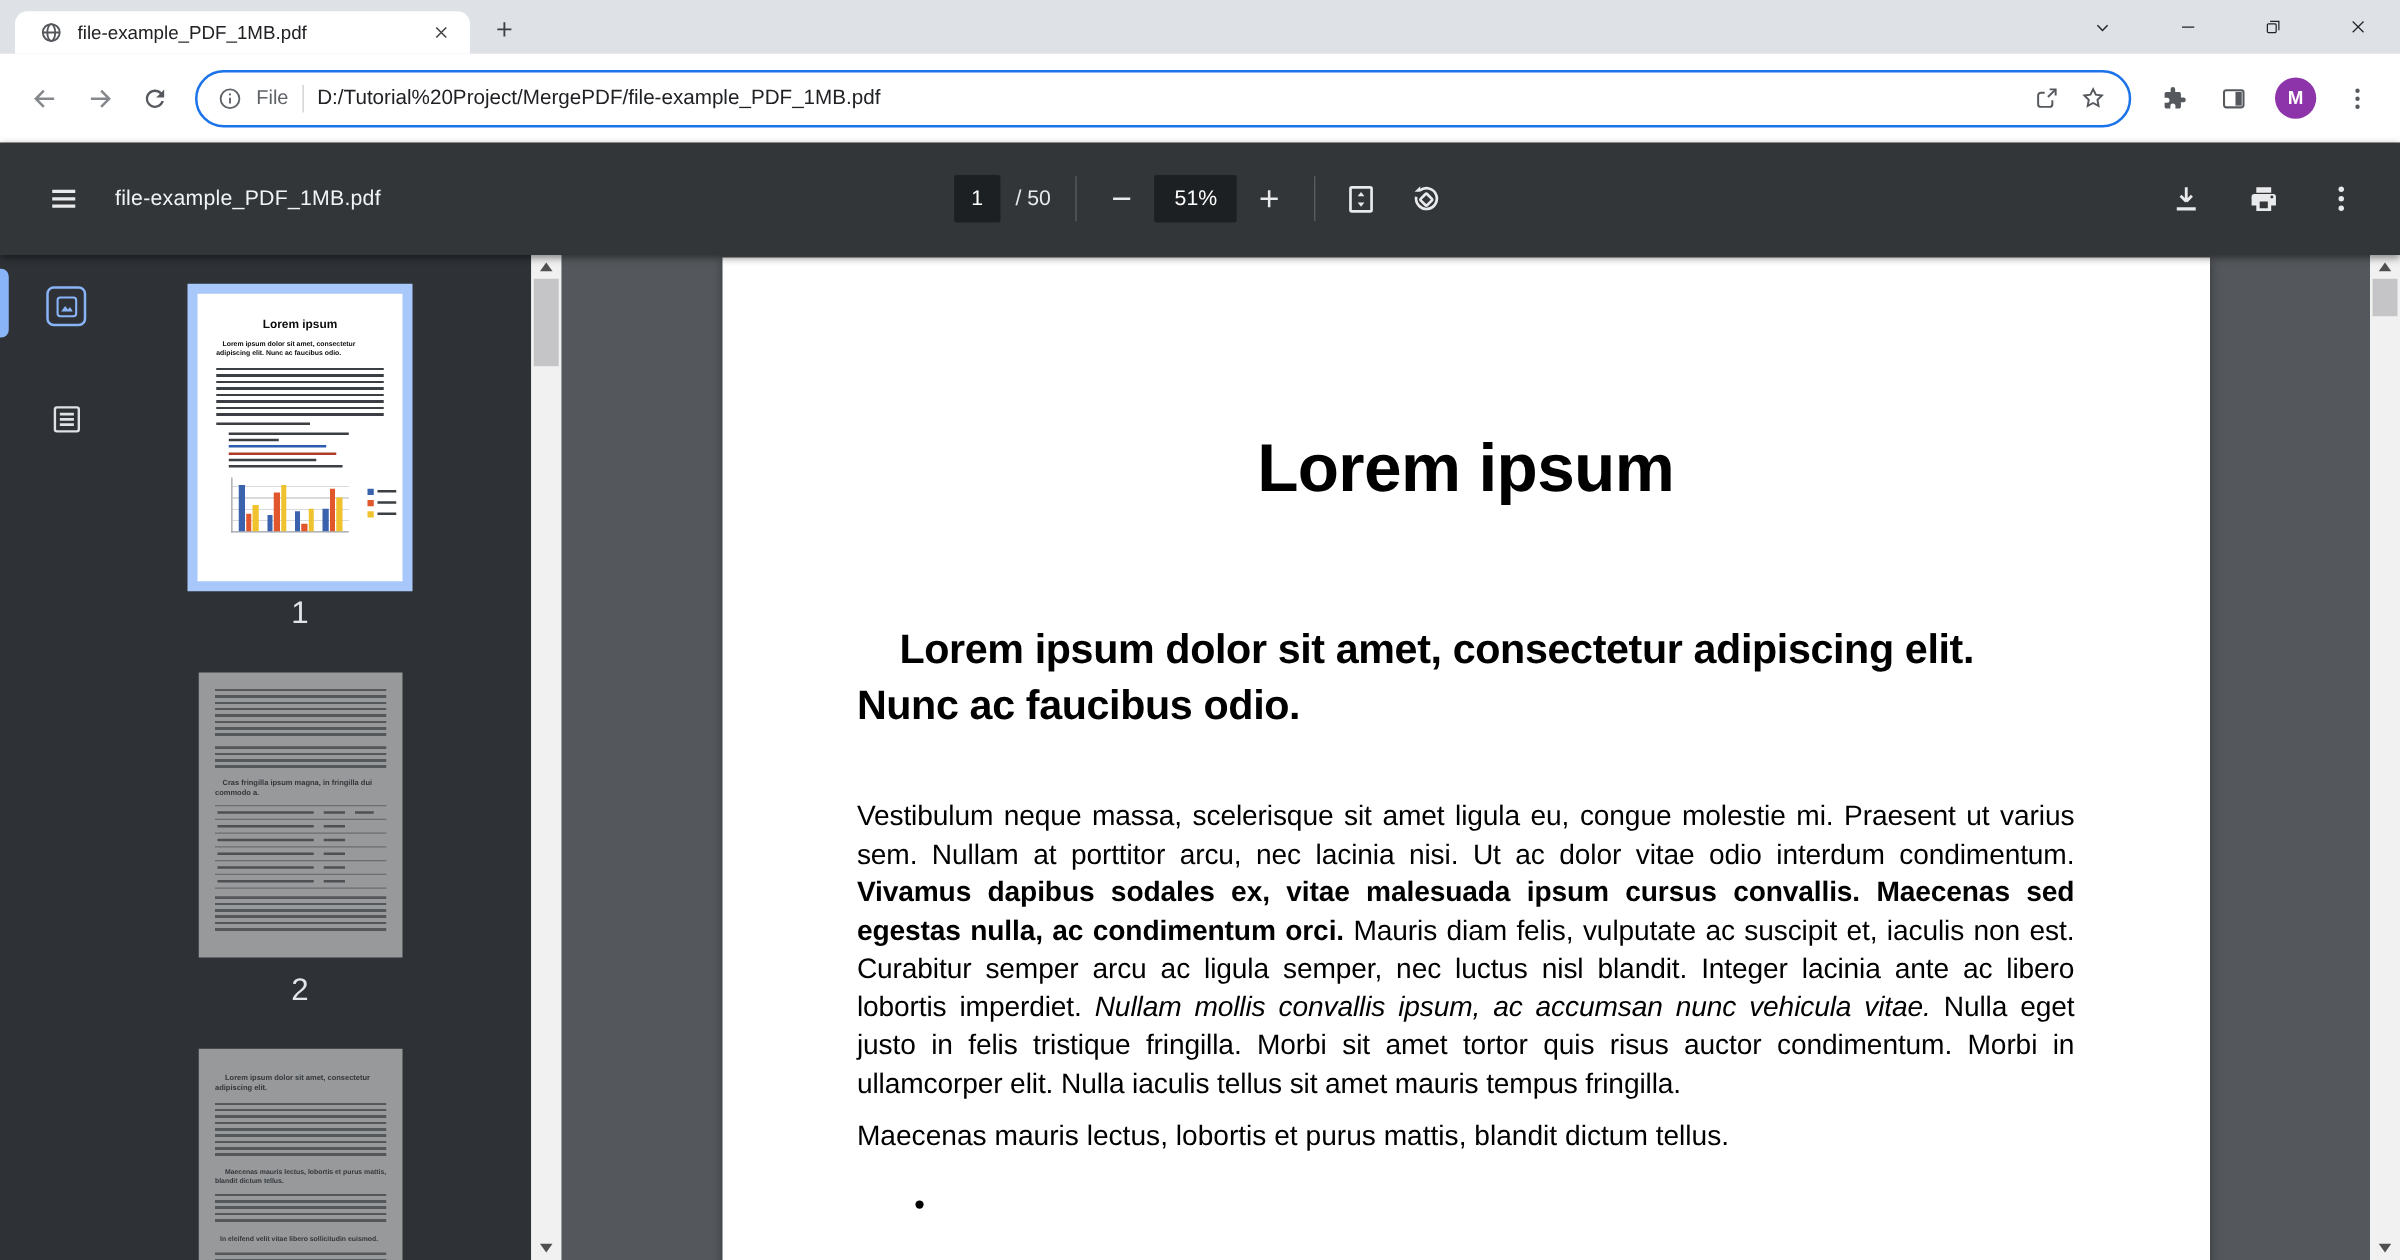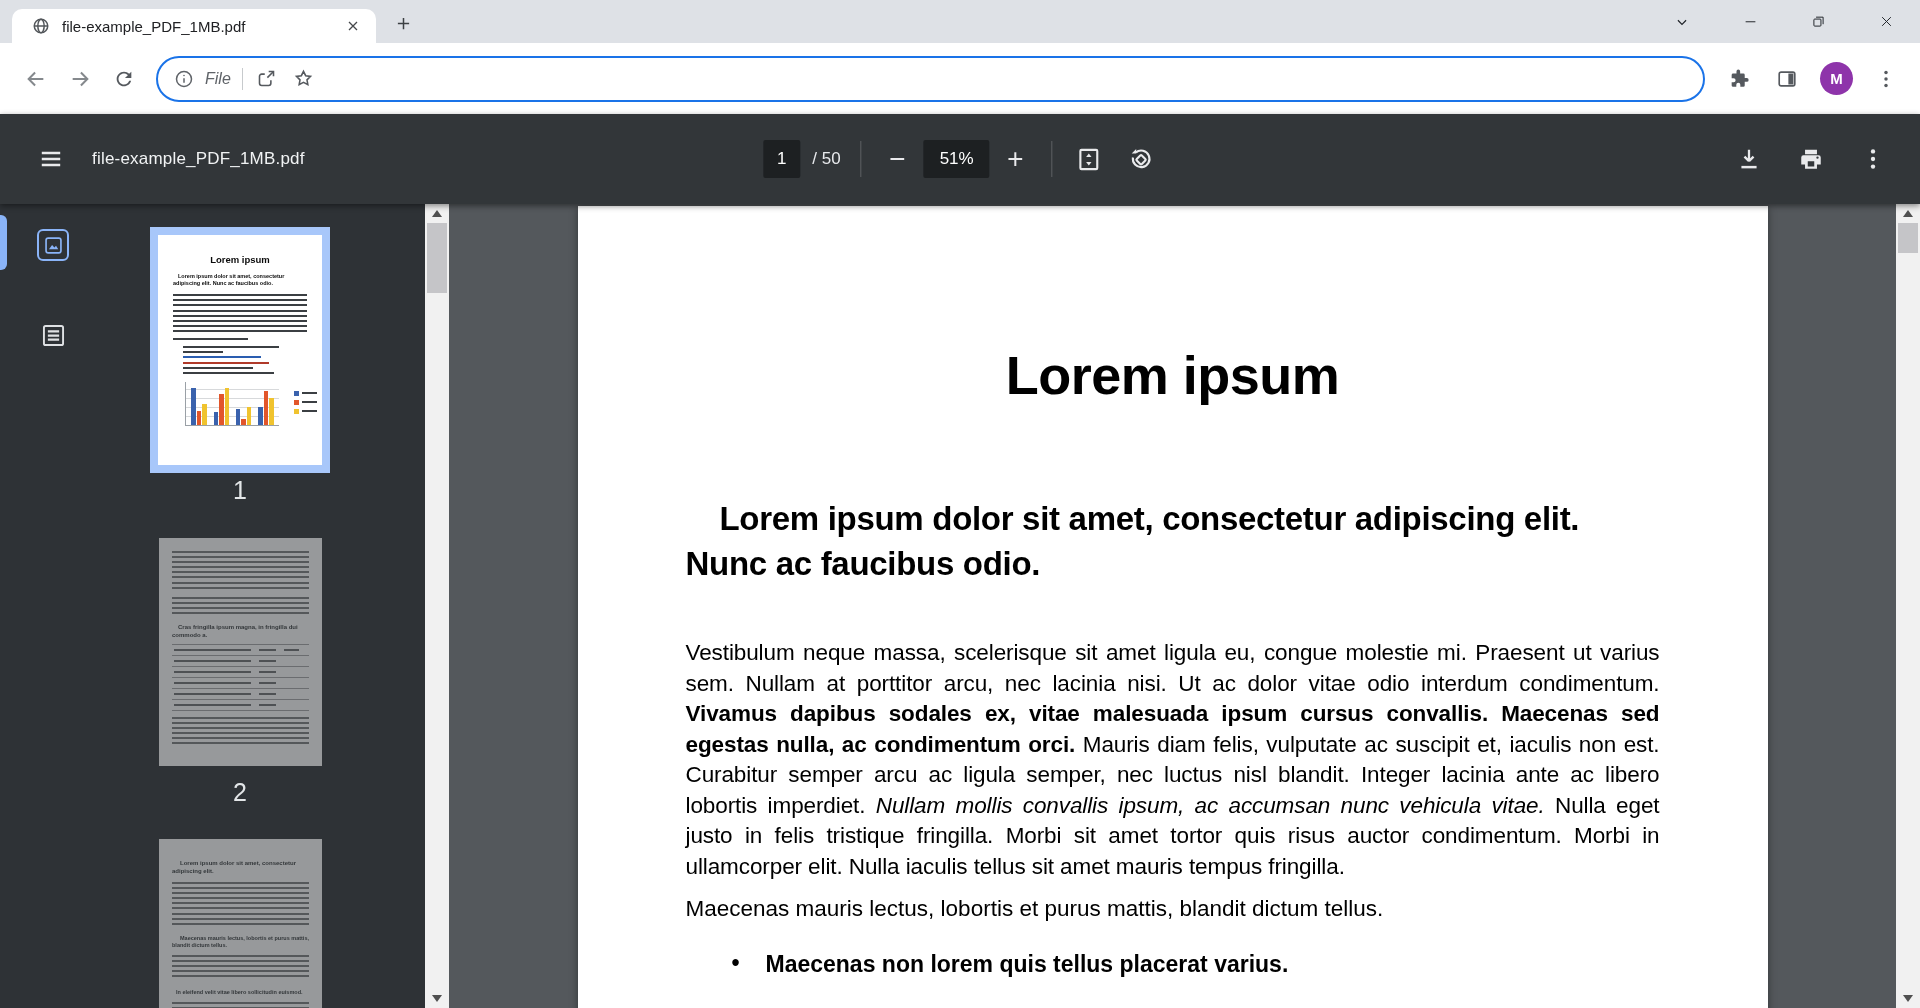--- a/index.html
+++ b/index.html
@@ -25,21 +25,21 @@
 
   
   .browser-toolbar { height:71px; background:#fff; display:flex; align-items:center; padding:0 14px; }
   .nav-btn { width:44px; height:44px; border-radius:50%; display:flex; align-items:center; justify-content:center; flex:none; }
   .nav-btn svg { width:22px; height:22px; }
   .nav-back, .nav-forward { color:#85898d; }
   .nav-reload { color:#55595e; }
   .omnibox { flex:1; height:46px; margin:0 14px 0 10px; border:2.5px solid #1a73e8; border-radius:24px;
              display:flex; align-items:center; padding:0 16px; gap:11px; background:#fff; min-width:0; }
   .omni-info { width:20px; height:20px; color:#5f6368; flex:none; }
-  .omni-scheme { font-size:16px; color:#5f6368; flex:none;font-style:italic; }
+  .omni-scheme { font-size:16px; color:#5f6368; flex:none; }
   .omni-sep { width:1px; height:22px; background:#c7cacd; flex:none; }
   .omni-url { font-size:16.5px; color:#202124; flex:1; white-space:nowrap; overflow:hidden; }
   .omni-action { width:26px; height:26px; color:#55595e; flex:none; display:flex; align-items:center; justify-content:center; }
   .omni-action svg { width:21px; height:21px; }
   .tb-right { display:flex; align-items:center; gap:8px; flex:none; }
   .tb-icon-btn { width:40px; height:40px; display:flex; align-items:center; justify-content:center; color:#55595e; }
   .tb-icon-btn svg { width:22px; height:22px; }
   .avatar { width:33px; height:33px; border-radius:50%; background:#8e34aa; color:#fff; font-size:15px; font-weight:bold;
             display:flex; align-items:center; justify-content:center; margin:0 5px; }
 
@@ -217,20 +217,21 @@
     </div>
 
     <div class="omnibox">
       <svg class="omni-info" viewBox="0 0 24 24" fill="none" stroke="currentColor" stroke-width="1.8">
         <circle cx="12" cy="12" r="9"></circle>
           <path d="M12 11v5.5"></path>
           <circle cx="12" cy="7.8" r="1" fill="currentColor" stroke="none"></circle>
       </svg>
       <span class="omni-scheme">File</span>
       <span class="omni-sep"></span>
+      <span class="omni-url">D:/Tutorial%20Project/MergePDF/file-example_PDF_1MB.pdf</span>
       <span class="omni-action">
         <svg viewBox="0 0 24 24" fill="none" stroke="currentColor" stroke-width="1.8">
           <path d="M10 7H6.5A2.5 2.5 0 0 0 4 9.5v8A2.5 2.5 0 0 0 6.5 20h8a2.5 2.5 0 0 0 2.5-2.5V14"></path>
           <path d="M13 11l7-7"></path>
             <path d="M14.5 4H20v5.5"></path>
         </svg>
       </span>
       <span class="omni-action">
         <svg viewBox="0 0 24 24" fill="none" stroke="currentColor" stroke-width="1.8">
           <path d="M12 3.8l2.47 5.02 5.54.8-4.01 3.91.95 5.52L12 16.45l-4.95 2.6.95-5.52-4.01-3.91 5.54-.8z"></path>
@@ -450,21 +451,20 @@
     </div>
 
     <div class="viewer">
       <div class="page">
         <div class="doc-title">Lorem ipsum</div>
         <div class="doc-heading">Lorem ipsum dolor sit amet, consectetur adipiscing elit. Nunc ac faucibus odio.</div>
         <p class="doc-p"><span>Vestibulum neque massa, scelerisque sit amet ligula eu, congue molestie mi. Praesent ut varius sem. Nullam at porttitor arcu, nec lacinia nisi. Ut ac dolor vitae odio interdum condimentum. </span><span class="b">Vivamus dapibus sodales ex, vitae malesuada ipsum cursus convallis. Maecenas sed egestas nulla, ac condimentum orci.</span><span> Mauris diam felis, vulputate ac suscipit et, iaculis non est. Curabitur semper arcu ac ligula semper, nec luctus nisl blandit. Integer lacinia ante ac libero lobortis imperdiet. </span><span class="i">Nullam mollis convallis ipsum, ac accumsan nunc vehicula vitae.</span><span> Nulla eget justo in felis tristique fringilla. Morbi sit amet tortor quis risus auctor condimentum. Morbi in ullamcorper elit. Nulla iaculis tellus sit amet mauris tempus fringilla.</span></p>
         <p class="doc-p2">Maecenas mauris lectus, lobortis et purus mattis, blandit dictum tellus.</p>
         <div class="doc-bullet">
           <span class="dot">•</span>
-          <span>Maecenas non lorem quis tellus placerat varius.</span>
         </div>
       </div>
     </div>
 
     <div class="scrollbar">
       <div class="sb-arrow up">
           <span class="tri-up"></span>
         </div>
       <div class="sb-thumb main"></div>
       <div class="sb-arrow down">

